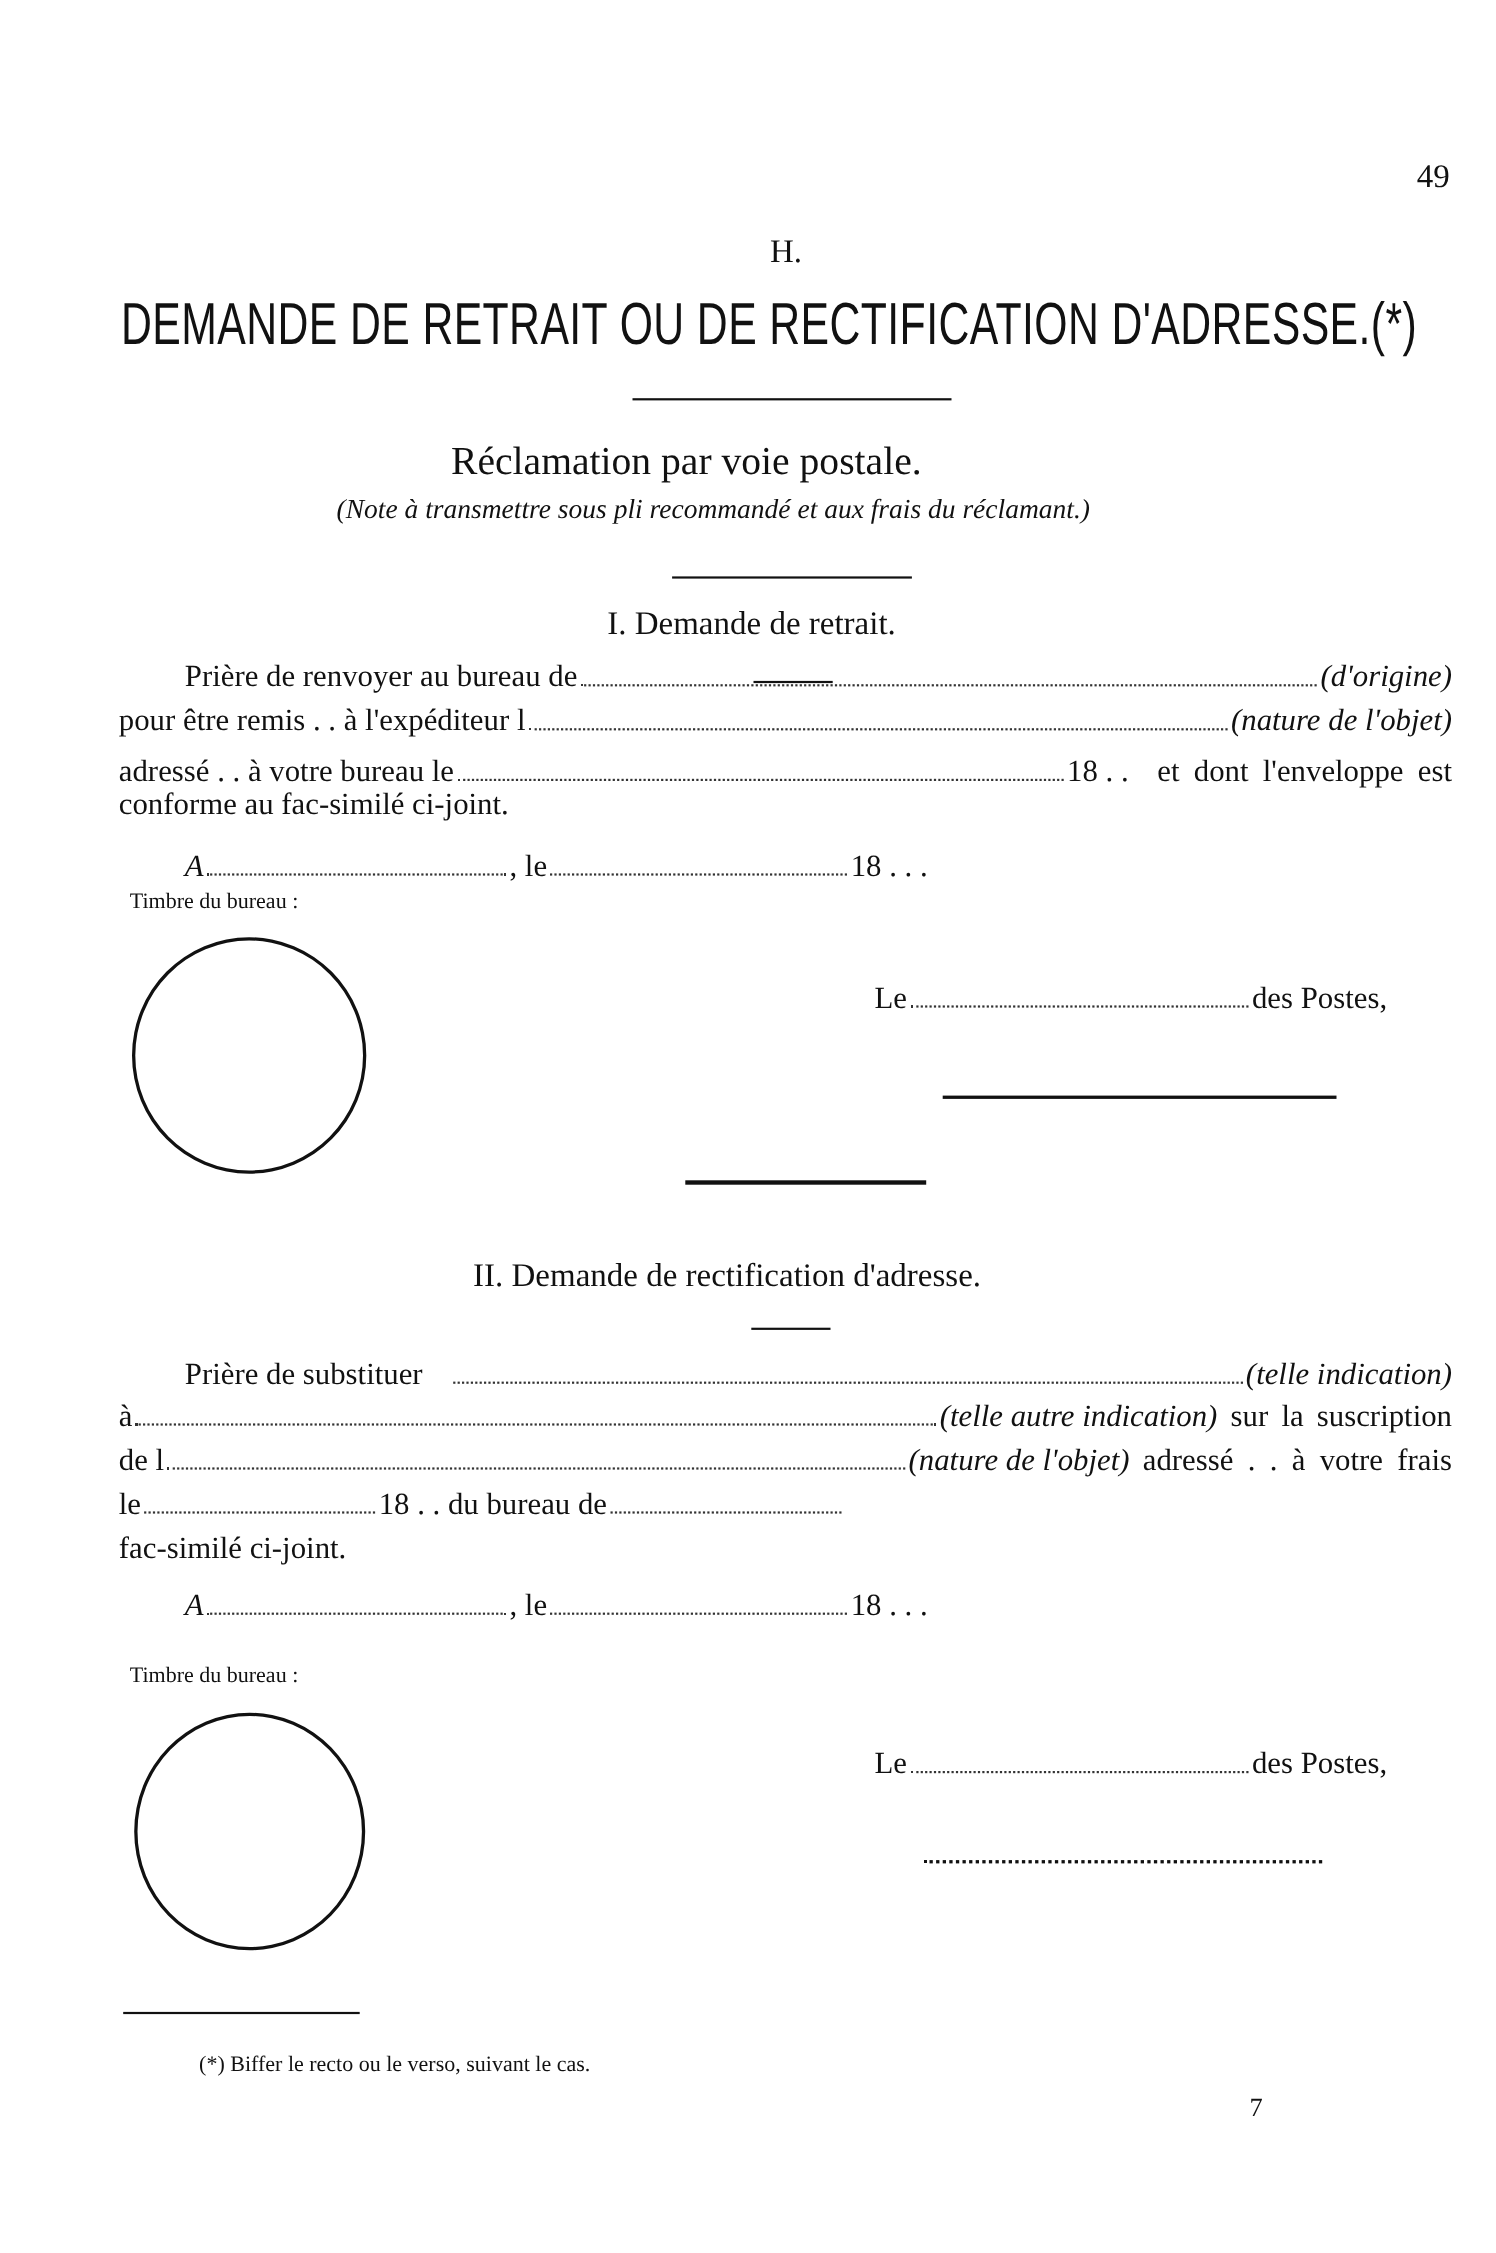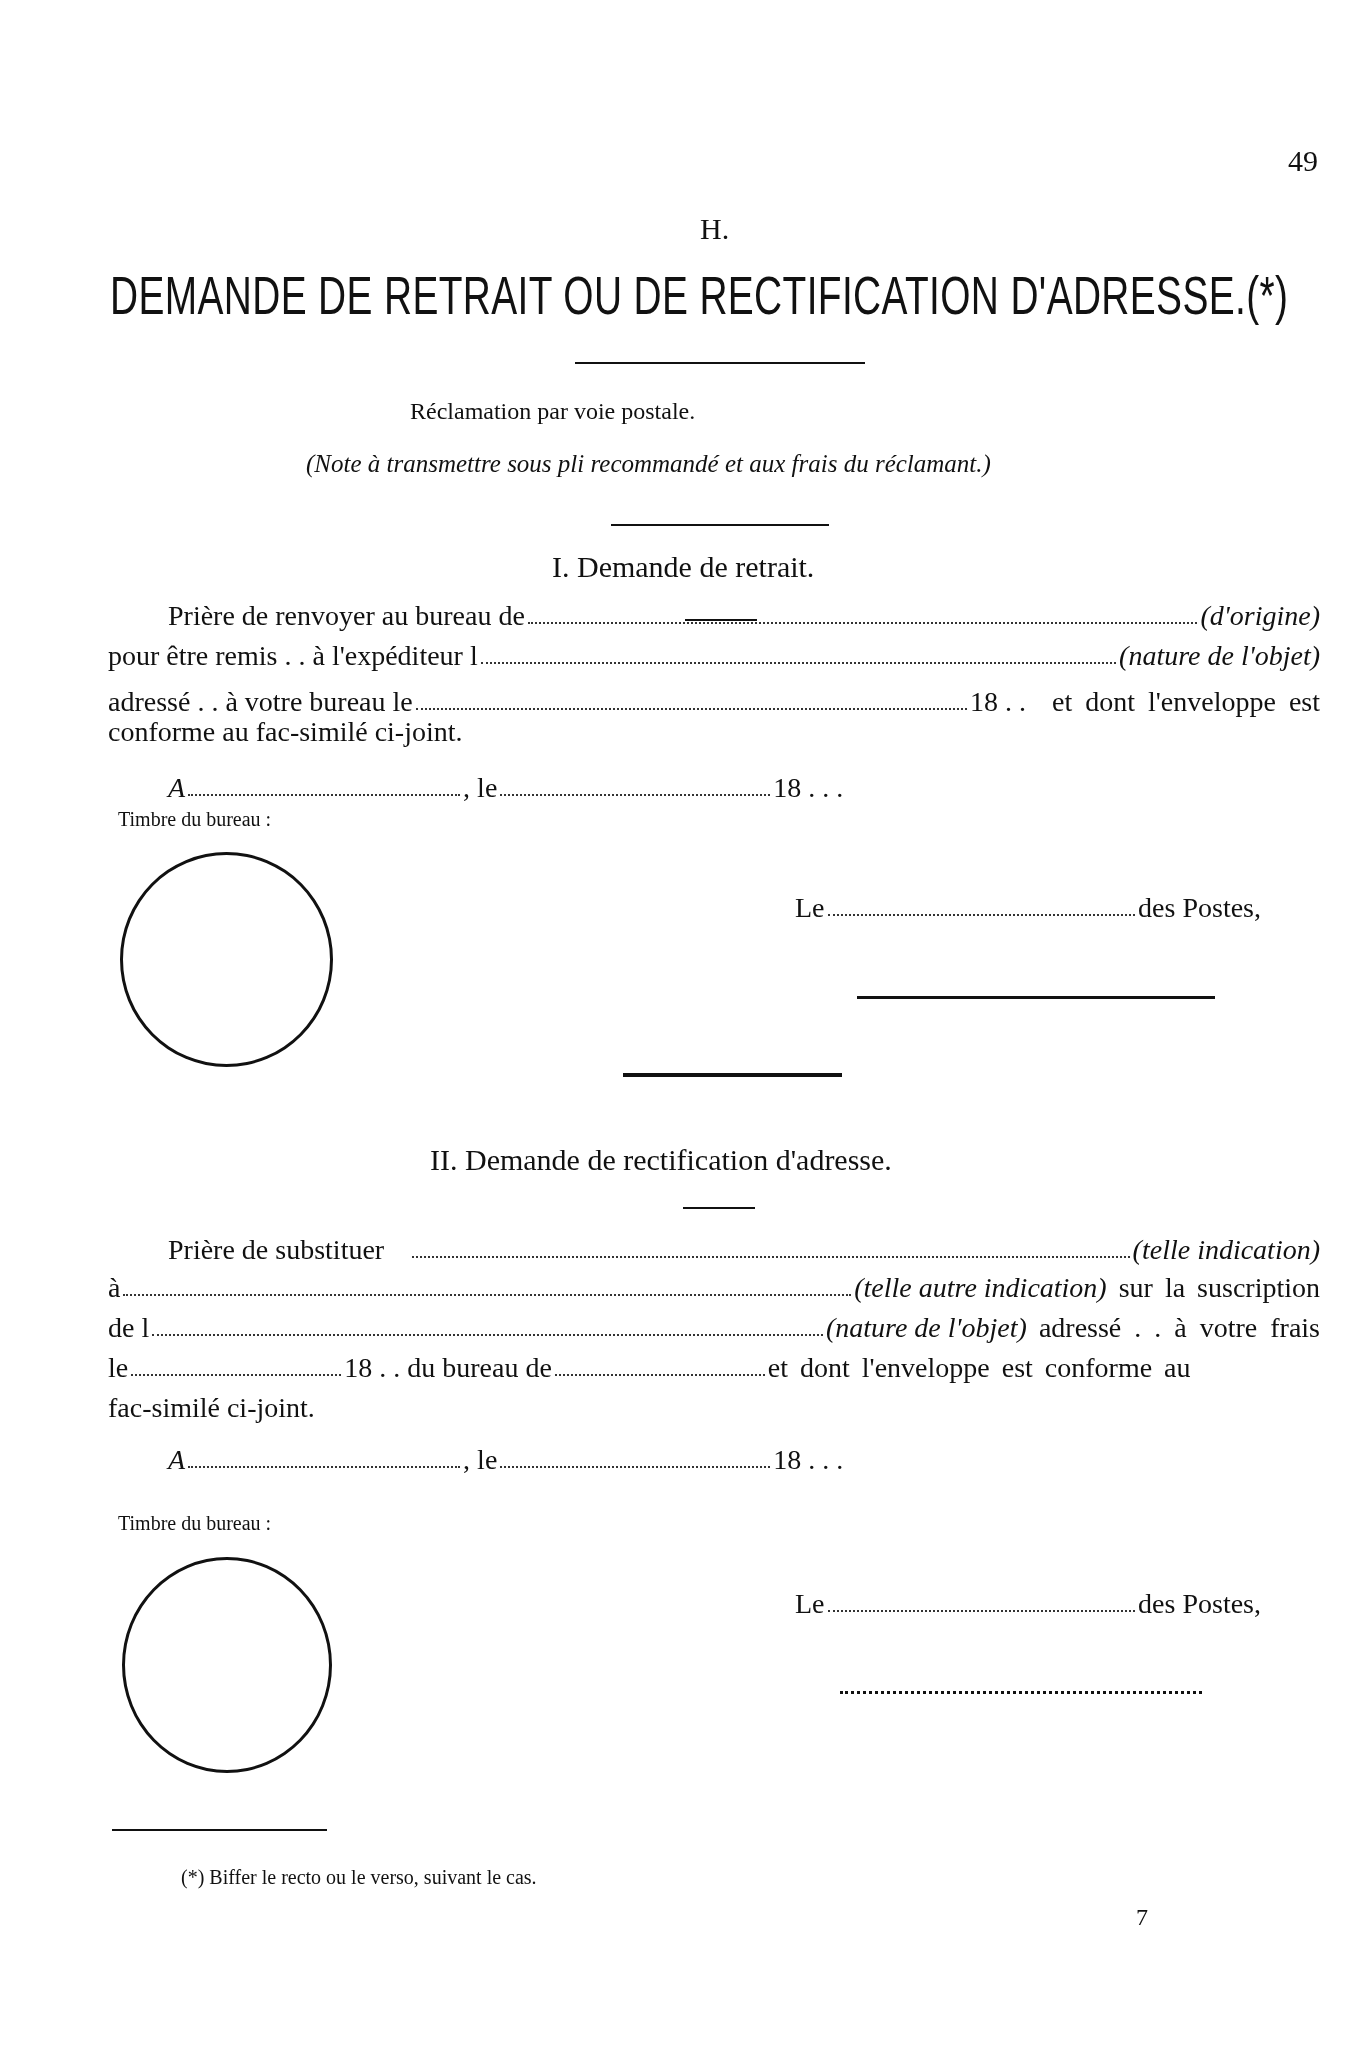--- a/index.html
+++ b/index.html
@@ -20,21 +20,21 @@
     #title { font-family: "Liberation Sans", "DejaVu Sans", sans-serif; font-size: 54px; transform: scaleX(0.72); transform-origin: left bottom; letter-spacing: 0.5px; }
   </style>
 </head>
 <body>
 
 <div class="abs serif bold" id="page-num" style="left:1288px; top:144px;">49</div>
 <div class="abs serif bold" style="left:700px; top:212px; font-size:30px;">H.</div>
 <div class="abs" id="title" style="left:110px; top:264px;">DEMANDE DE RETRAIT OU DE RECTIFICATION D'ADRESSE.(*)</div>
 <div class="rule" style="left:575px; top:362px; width:290px;"></div>
 
-<div class="abs serif bold" style="left:410px; top:398px; font-size:24px;">Réclamation par voie postale.</div>
+<div class="abs serif bold" style="left:410px; top:398px; font-size:36px;">Réclamation par voie postale.</div>
 <div class="abs serif ital" style="left:266px; top:450px; font-size:25px;margin-left:40px;">(Note à transmettre sous pli recommandé et aux frais du réclamant.)</div>
 <div class="rule" style="left:611px; top:524px; width:218px;"></div>
 
 <div class="abs serif bold" style="left:552px; top:550px; font-size:30px;">I. Demande de retrait.</div>
 <div class="rule" style="left:685px; top:619px; width:72px;"></div>
 
 <div class="line" style="top:594px; padding-left:60px; width:1152px;">
   <span class="t">Prière de renvoyer au bureau de</span>
   <span class="dots"></span>
   <span class="t ital">(d'origine)</span>
@@ -92,21 +92,20 @@
   <span class="t">de l</span>
   <span class="dots"></span>
   <span class="t ital" style="margin-right:12px;">(nature de l'objet)</span>
   <span class="t" style="word-spacing:6px;">adressé . . à votre frais</span>
 </div>
 <div class="line" style="top:1346px;">
   <span class="t">le</span>
   <span class="dots" style="flex:0 0 210px;"></span>
   <span class="t">18 . . du bureau de</span>
   <span class="dots" style="flex:0 0 210px;"></span>
-  <span class="t" style="word-spacing:5px;">et dont l'enveloppe est conforme au</span>
 </div>
 <div class="line" style="top:1386px;">
   <span class="t">fac-similé ci-joint.</span>
 </div>
 
 <div class="line" style="top:1438px; left:168px; width:760px;">
   <span class="t ital bold">A</span>
   <span class="dots" style="flex:0 0 272px;"></span>
   <span class="t">, le</span>
   <span class="dots" style="flex:0 0 270px;"></span>

